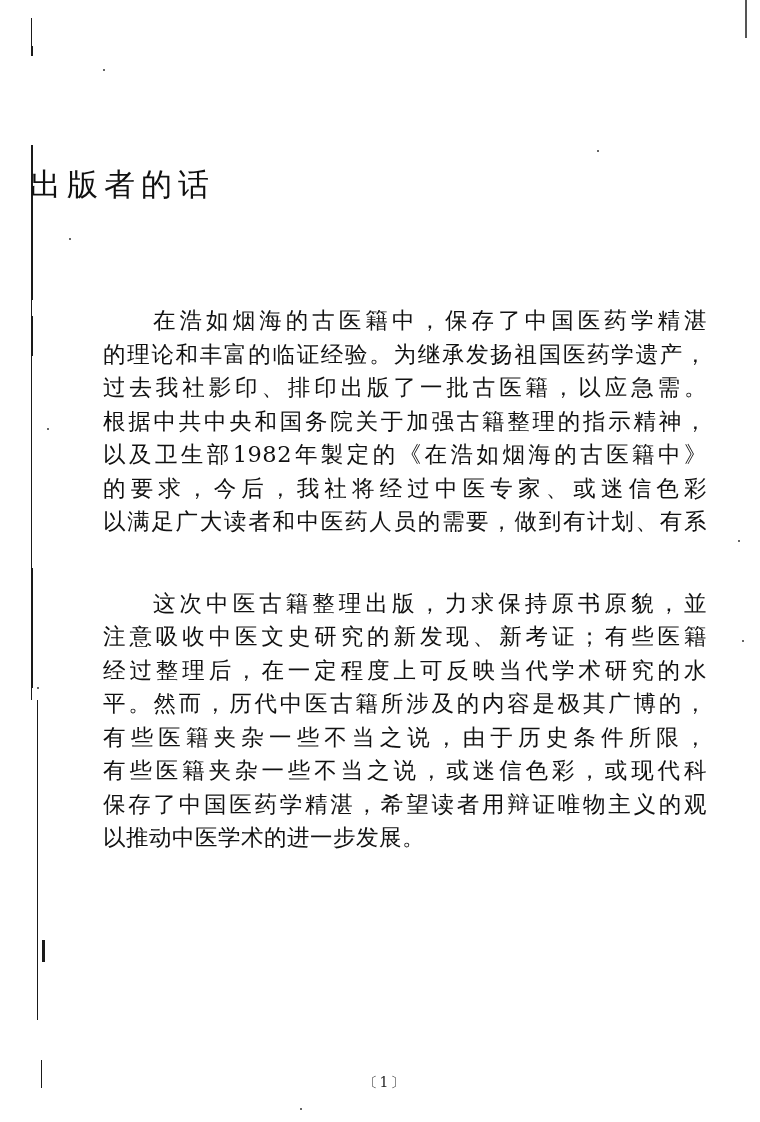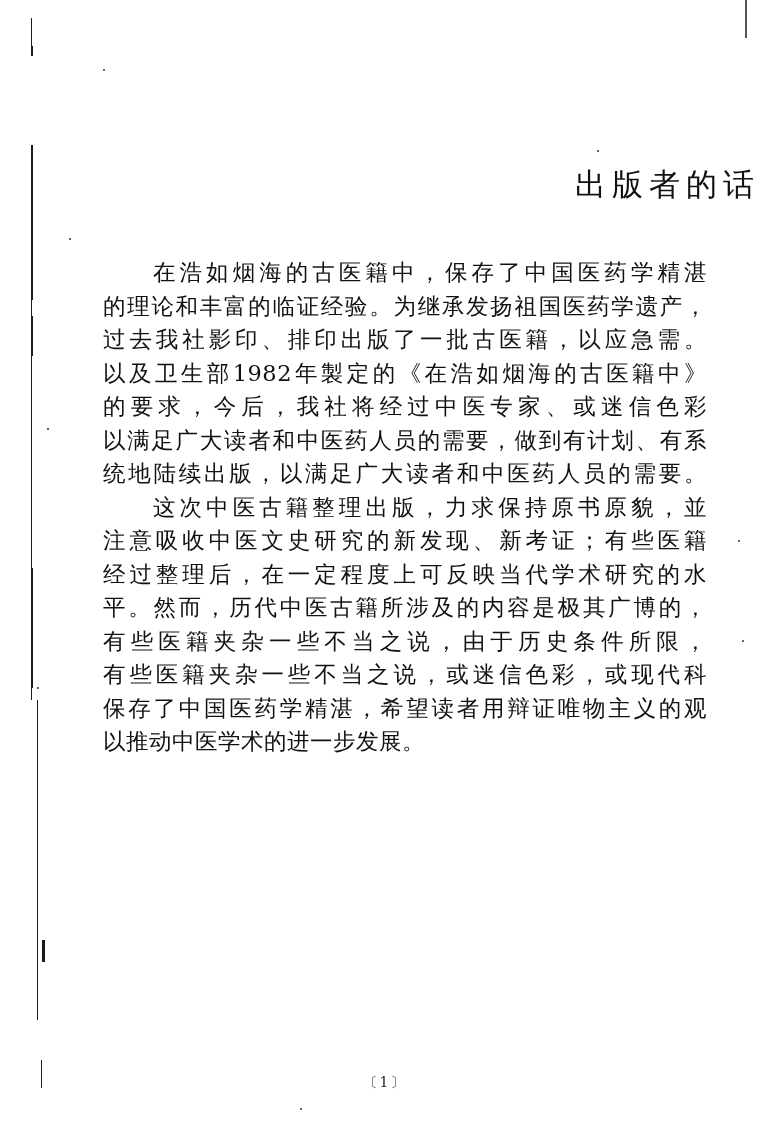--- a/index.html
+++ b/index.html
@@ -40,21 +40,21 @@
       width: 2px;
       height: 2px;
       background: #333;
       border-radius: 1px;
     }
     .page-title {
       position: absolute;
       top: 162px;
       left: 0;
       width: 760px;
-      text-align: right;
+      text-align: left;
       font-size: 31px;
       letter-spacing: 6px;
       line-height: 44px;
       font-weight: normal;
       margin: 0;
       padding-left: 30px;
       box-sizing: border-box;
     }
     .body-text {
       position: absolute;
@@ -70,20 +70,21 @@
       white-space: nowrap;
       text-align: justify;
       text-align-last: justify;
       letter-spacing: 0.5px;
     }
     .line.last {
       text-align-last: left;
     }
     .line.indent {
       padding-left: 50px;
+      margin-top: 48px;
     }
     .page-number {
       position: absolute;
       top: 1072px;
       left: 0;
       width: 760px;
       text-align: center;
       font-size: 14px;
       line-height: 20px;
       color: #222;
@@ -116,24 +117,24 @@
 <div class="speck" style="left:597px;top:150px;"></div>
 <div class="speck" style="left:300px;top:1108px;"></div>
 
 <h1 class="page-title">出版者的话</h1>
 
 <div class="body-text">
   <div>
     <span class="line indent">在浩如烟海的古医籍中，保存了中国医药学精湛</span>
     <span class="line">的理论和丰富的临证经验。为继承发扬祖国医药学遗产，</span>
     <span class="line">过去我社影印、排印出版了一批古医籍，以应急需。</span>
+    <span class="line">根据中共中央和国务院关于加强古籍整理的指示精神，</span>
     <span class="line">以及卫生部1982年製定的《在浩如烟海的古医籍中》</span>
     <span class="line">的要求，今后，我社将经过中医专家、或迷信色彩</span>
     <span class="line">以满足广大读者和中医药人员的需要，做到有计划、有系</span>
-    <span class="line">统地陆续出版，以满足广大读者和中医药人员的需要。</span>
   </div>
   <div>
     <span class="line indent">这次中医古籍整理出版，力求保持原书原貌，並</span>
     <span class="line">注意吸收中医文史研究的新发现、新考证；有些医籍</span>
     <span class="line">经过整理后，在一定程度上可反映当代学术研究的水</span>
     <span class="line">平。然而，历代中医古籍所涉及的内容是极其广博的，</span>
     <span class="line">有些医籍夹杂一些不当之说，由于历史条件所限，</span>
     <span class="line">有些医籍夹杂一些不当之说，或迷信色彩，或现代科</span>
     <span class="line">保存了中国医药学精湛，希望读者用辩证唯物主义的观</span>
     <span class="line last">以推动中医学术的进一步发展。</span>

